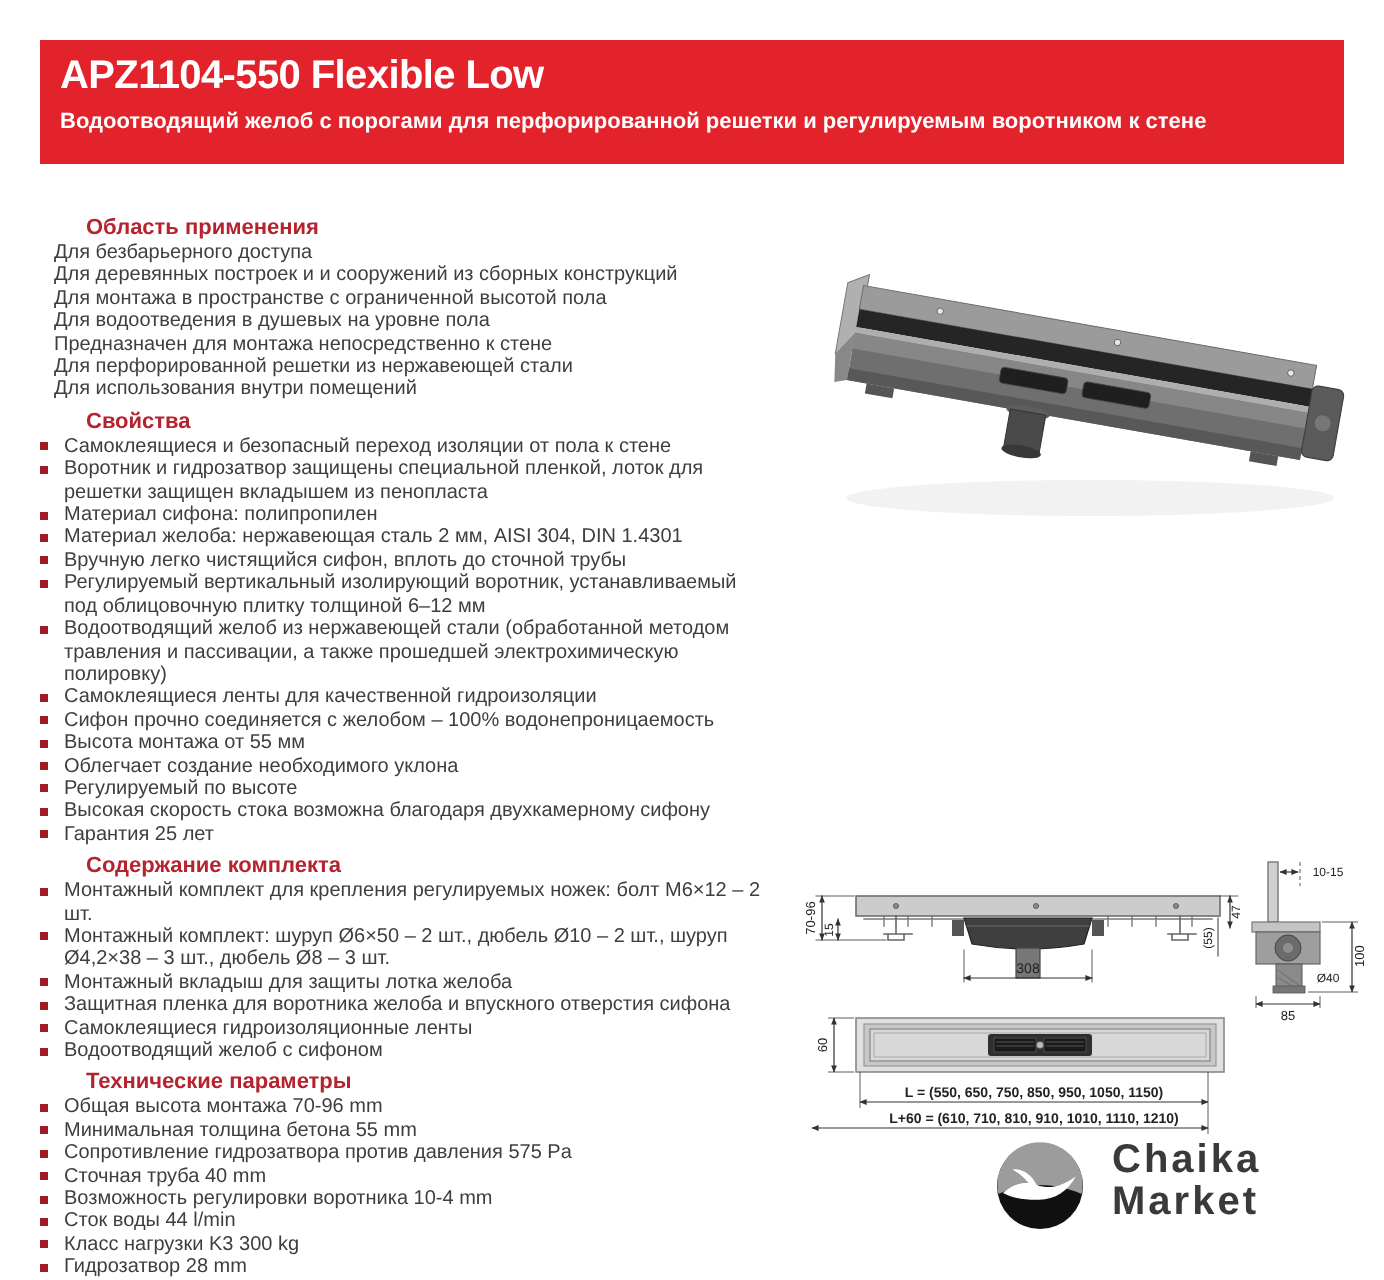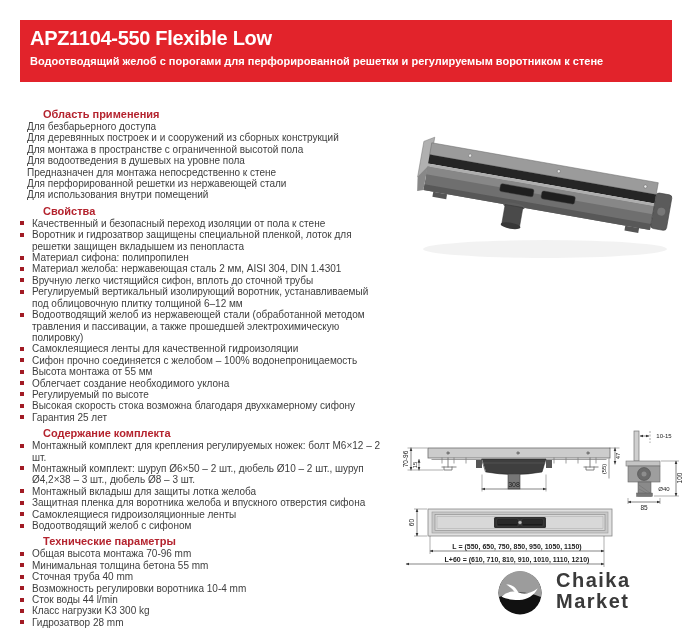--- a/index.html
+++ b/index.html
@@ -54,21 +54,21 @@
           <li>Предназначен для монтажа непосредственно к стене</li>
           <li>Для перфорированной решетки из нержавеющей стали</li>
           <li>Для использования внутри помещений</li>
         </ul>
     </section>
     <section>
       <h2>Свойства</h2>
       <ul class="bulleted">
           <li>
             <span class="bullet"></span>
-            <span>Качественный и безопасный переход изоляции от пола к стене</span>
+            <span>Самоклеящиеся и безопасный переход изоляции от пола к стене</span>
           </li>
           <li>
             <span class="bullet"></span>
             <span>Воротник и гидрозатвор защищены специальной пленкой, лоток для решетки защищен вкладышем из пенопласта</span>
           </li>
           <li>
             <span class="bullet"></span>
             <span>Материал сифона: полипропилен</span>
           </li>
           <li>
@@ -149,20 +149,24 @@
     <section>
       <h2>Технические параметры</h2>
       <ul class="bulleted">
           <li>
             <span class="bullet"></span>
             <span>Общая высота монтажа 70-96 mm</span>
           </li>
           <li>
             <span class="bullet"></span>
             <span>Минимальная толщина бетона 55 mm</span>
+          </li>
+          <li>
+            <span class="bullet"></span>
+            <span>Сопротивление гидрозатвора против давления 575 Pa</span>
           </li>
           <li>
             <span class="bullet"></span>
             <span>Сточная труба 40 mm</span>
           </li>
           <li>
             <span class="bullet"></span>
             <span>Возможность регулировки воротника 10-4 mm</span>
           </li>
           <li>

